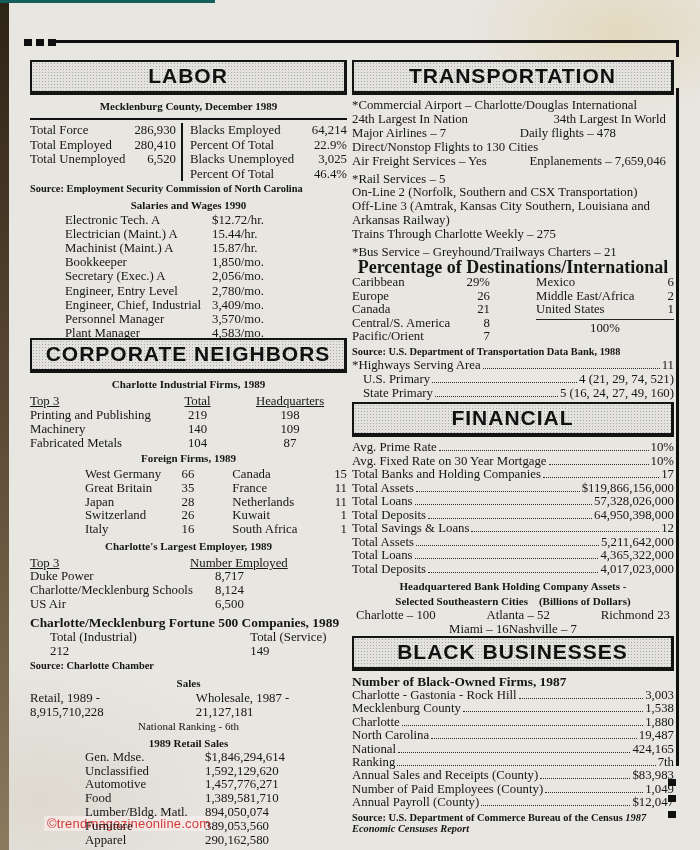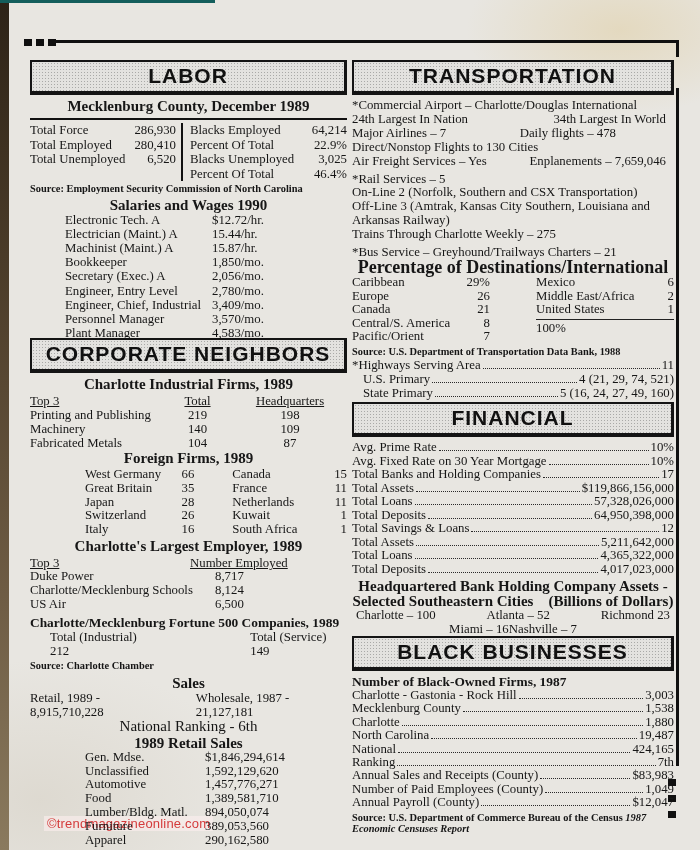--- a/index.html
+++ b/index.html
@@ -36,21 +36,21 @@
     border:2px solid #141414;border-bottom-width:4px;border-right-width:3px;
     background-color:#e3e2df;
     background-image:radial-gradient(#a9a9a7 .7px, transparent .95px);
     background-size:3px 3px;
     text-align:center;
     font:bold 21px/26px "Liberation Sans",sans-serif;
     letter-spacing:1px;color:#111;
     padding:1px 0 2px;
   }
   
-  .bh{font-weight:bold;text-align:center;font-size:15px;line-height:15px;}
+  .bh{font-weight:bold;text-align:center;font-size:11px;line-height:15px;}
   .bhl{font-weight:bold;font-size:13.4px;line-height:15px;}
   .src{font-size:10.4px;font-weight:bold;line-height:11.5px;margin-top:2px;}
   .u{text-decoration:underline;}
   .it{font-style:italic;}
   
   .labor-sub{margin-top:4px;}
   .labor-table{display:flex;border-top:2px solid #111;margin-top:4px;padding-top:3px;}
   .labor-cell{line-height:14.5px;}
   .labor-cell.left{width:146px;border-right:2px solid #111;padding-right:5px;}
   .labor-cell.right{flex:1;padding-left:7px;}
@@ -78,21 +78,21 @@
   .retail{margin-top:2px;}
   .retail-row{display:flex;padding-left:55px;line-height:13.8px;}
   .retail-row .f-label{flex:0 0 120px;}
   
   .t-line{line-height:13.9px;}
   .pair{display:flex;justify-content:space-between;padding-right:8px;line-height:13.9px;}
   .gap4{height:4px;}
   .dest{display:flex;line-height:13.6px;margin-top:1px;}
   .dest .blockL{width:138px;}
   .dest .blockR{width:138px;margin-left:46px;}
-  .dest-total{border-top:1.6px solid #222;margin-top:2px;padding-top:2px;text-align:left;}
+  .dest-total{border-top:1.6px solid #222;margin-top:2px;padding-top:2px;text-align:center;}
   
   .dotrow{display:flex;align-items:baseline;line-height:13.9px;}
   .dots{flex:1;border-bottom:1.7px dotted #2a2a2a;margin:0 2px 3px 2px;min-width:10px;}
   .highways .dotrow + .dotrow{padding-left:11px;}
   .fin-rows .dotrow{line-height:13.5px;}
   .bb-rows .dotrow{line-height:13.4px;}
   
   .bank-cities1{display:flex;justify-content:space-between;padding:0 4px;line-height:13.8px;}
   .bank-cities2{display:flex;justify-content:center;line-height:13.8px;}
 </style>

